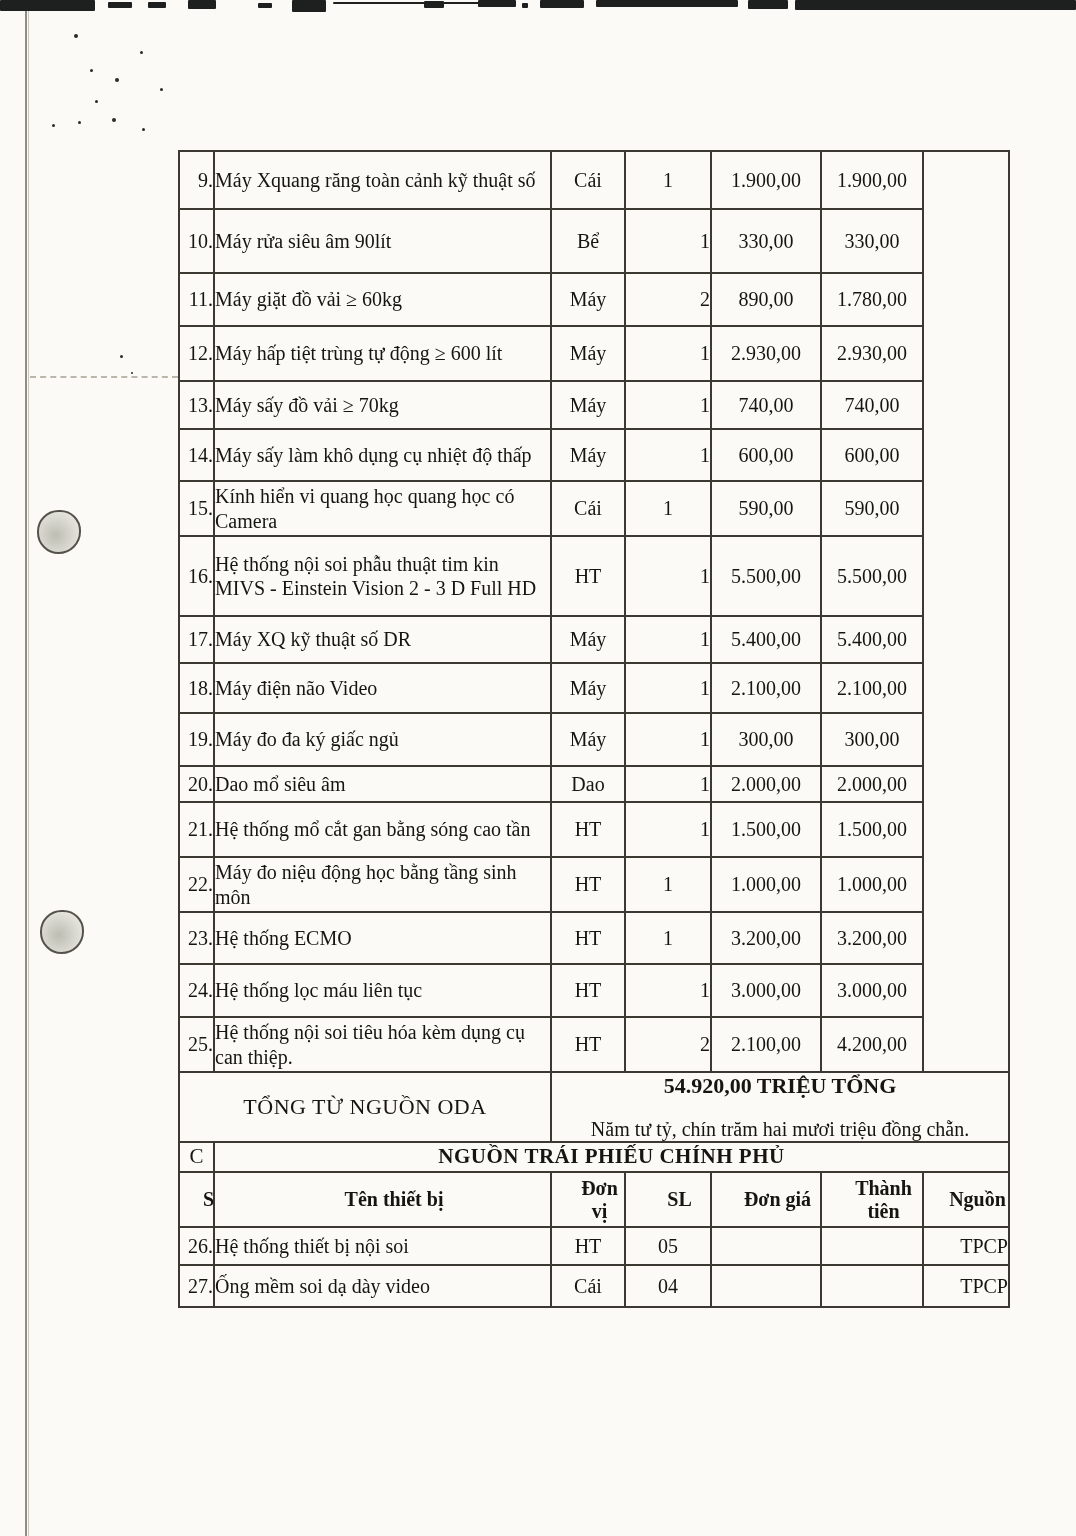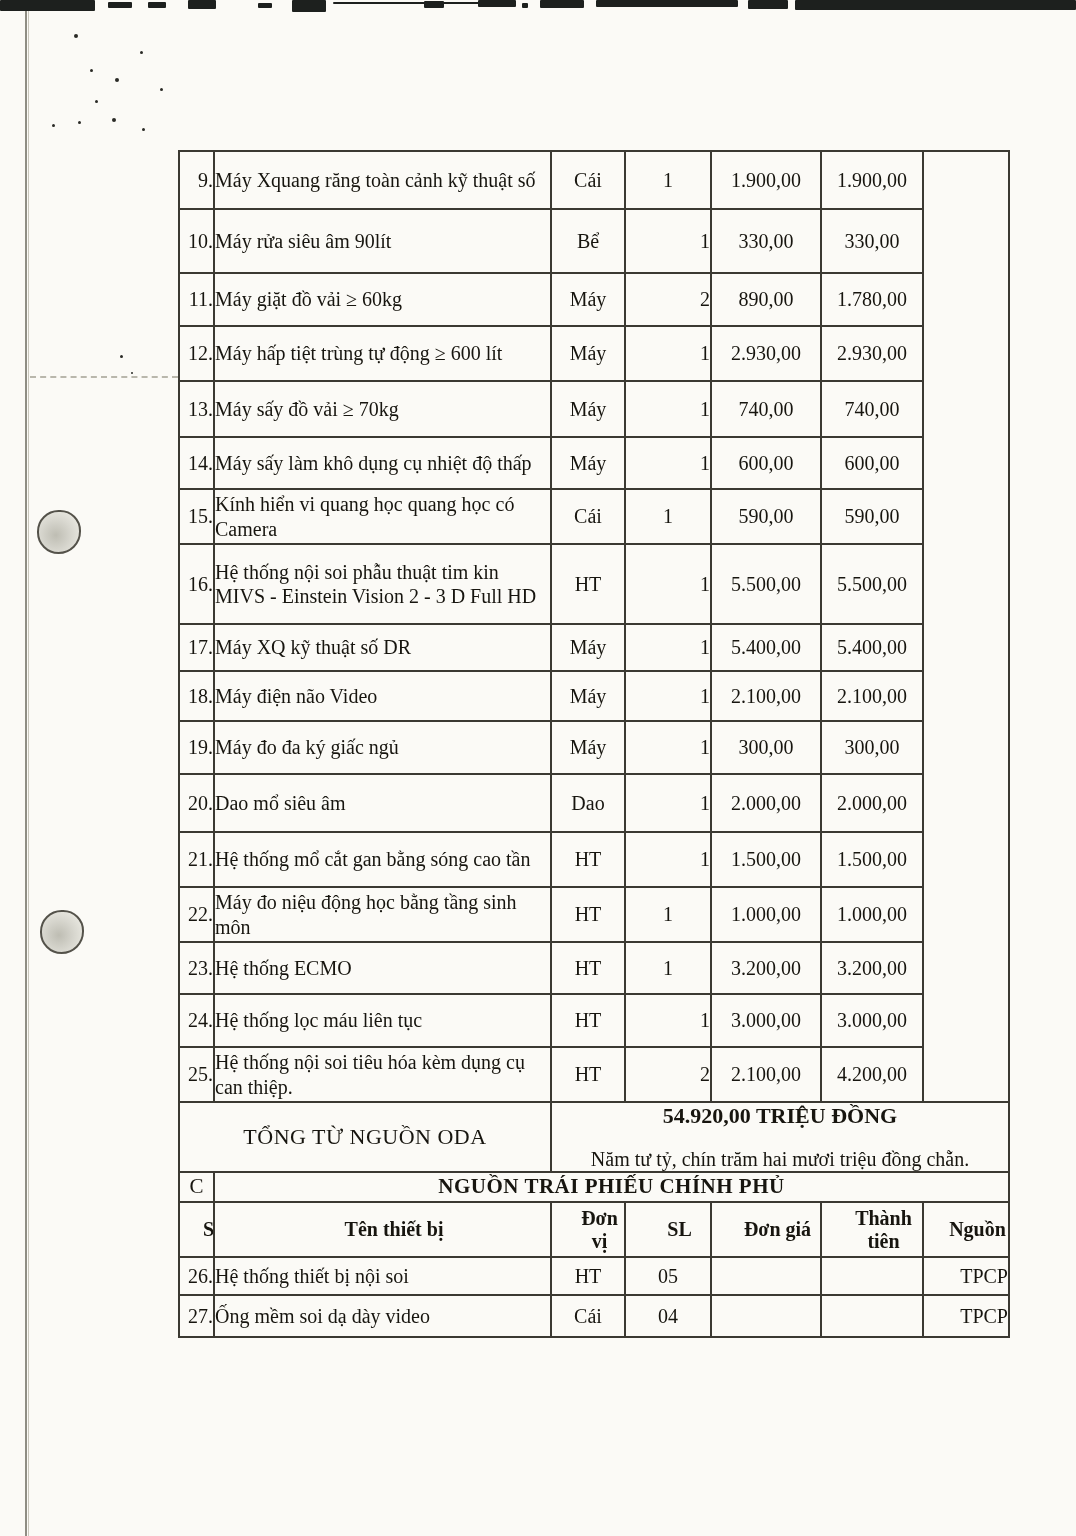--- a/index.html
+++ b/index.html
@@ -141,21 +141,21 @@
     <td class="c-total">1.780,00</td>
   </tr>
         <tr style="height: 55px;">
     <td class="c-no">12.</td>
     <td class="c-name">Máy hấp tiệt trùng tự động ≥ 600 lít</td>
     <td class="c-unit">Máy</td>
     <td class="c-qty">1</td>
     <td class="c-price">2.930,00</td>
     <td class="c-total">2.930,00</td>
   </tr>
-        <tr style="height: 56px;">
+        <tr style="height: 48px;">
     <td class="c-no">13.</td>
     <td class="c-name">Máy sấy đồ vải ≥ 70kg</td>
     <td class="c-unit">Máy</td>
     <td class="c-qty">1</td>
     <td class="c-price">740,00</td>
     <td class="c-total">740,00</td>
   </tr>
         <tr style="height: 52px;">
     <td class="c-no">14.</td>
     <td class="c-name">Máy sấy làm khô dụng cụ nhiệt độ thấp</td>
@@ -197,21 +197,21 @@
     <td class="c-total">2.100,00</td>
   </tr>
         <tr style="height: 53px;">
     <td class="c-no">19.</td>
     <td class="c-name">Máy đo đa ký giấc ngủ</td>
     <td class="c-unit">Máy</td>
     <td class="c-qty">1</td>
     <td class="c-price">300,00</td>
     <td class="c-total">300,00</td>
   </tr>
-        <tr style="height: 58px; padding-left: 12px;">
+        <tr style="height: 36px; padding-left: 12px;">
     <td class="c-no">20.</td>
     <td class="c-name">Dao mổ siêu âm</td>
     <td class="c-unit">Dao</td>
     <td class="c-qty">1</td>
     <td class="c-price">2.000,00</td>
     <td class="c-total">2.000,00</td>
   </tr>
         <tr style="height: 55px;">
     <td class="c-no">21.</td>
     <td class="c-name">Hệ thống mổ cắt gan bằng sóng cao tần</td>
@@ -251,21 +251,21 @@
     <td class="c-qty">2</td>
     <td class="c-price">2.100,00</td>
     <td class="c-total">4.200,00</td>
   </tr>
       </tbody>
 
     <tbody>
       <tr style="height:57px">
         <td colspan="2" class="total-label">TỔNG TỪ NGUỒN ODA</td>
         <td colspan="5" class="total-value">
-          <div class="amt">54.920,00 TRIỆU ĐỒNG</div>
+          <div class="amt">54.920,00 TRIỆU TỔNG</div>
           <div class="words">Năm tư tỷ, chín trăm hai mươi triệu đồng chẵn.</div>
         </td>
       </tr>
       <tr style="height:30px">
         <td class="sec-code">C</td>
         <td colspan="6" class="sec-title">NGUỒN TRÁI PHIẾU CHÍNH PHỦ</td>
       </tr>
       <tr class="hdr" style="height:55px">
         <td>STT</td>
         <td>Tên thiết bị</td>

